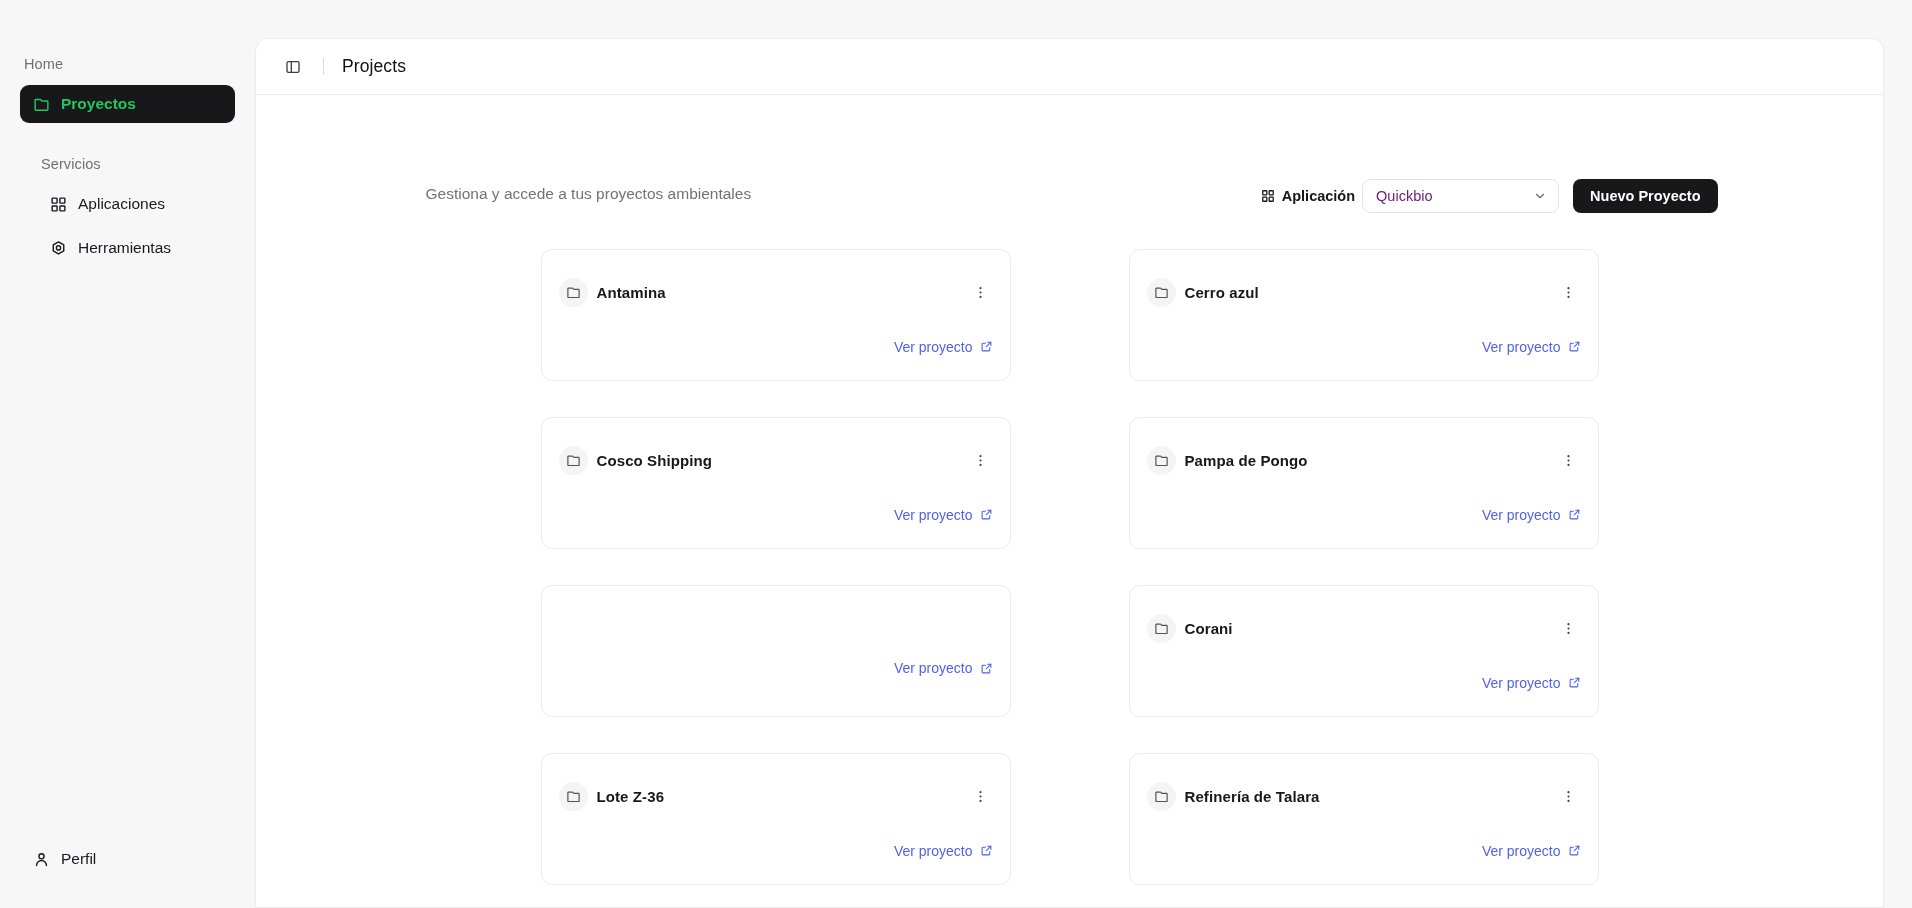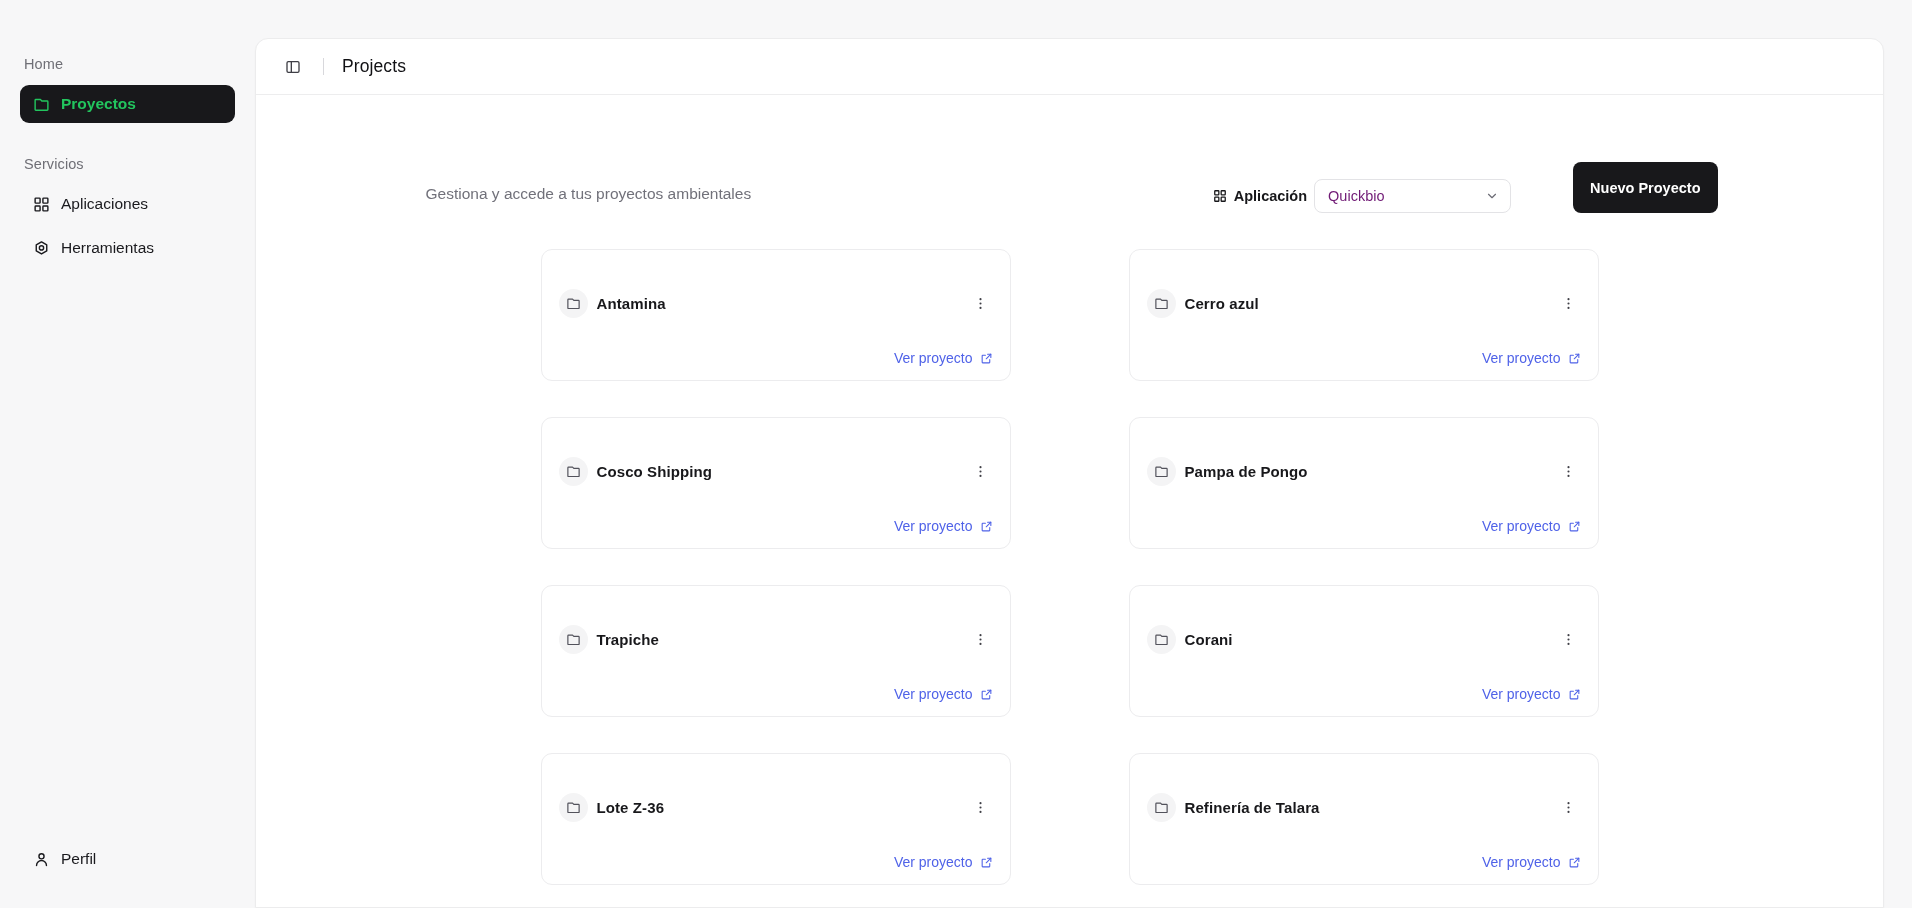--- a/index.html
+++ b/index.html
@@ -42,21 +42,21 @@
   }
 
   .sidebar-section-label {
     font-size: 14.5px;
     color: #6f6f76;
     padding: 0 4px;
     margin-bottom: 13px;
     letter-spacing: 0.1px;
   }
 
-  .sidebar-group + .sidebar-group { margin-top: 33px; }
+  .sidebar-group + .sidebar-group { margin-top: 33px; margin-left: 17px; }
 
   .nav-item {
     display: flex;
     align-items: center;
     gap: 11px;
     height: 38px;
     padding: 0 13px;
     border-radius: 9px;
     font-size: 15.5px;
     color: #1a1a1e;
@@ -201,52 +201,51 @@
     align-items: center;
     justify-content: space-between;
     padding: 0 11px 0 13px;
     font-size: 14.5px;
     color: #701a75;
     cursor: pointer;
   }
   .select svg { width: 14px; height: 14px; color: #6c6c75; display: block; }
 
   .btn-primary {
-    height: 51px;
+    height: 34px;
     background: #18181b;
     color: #ffffff;
     border: none;
     border-radius: 8px;
     font-size: 14.5px;
     font-weight: 700;
     font-family: "Liberation Sans", sans-serif;
     padding: 0 17px;
     cursor: pointer;
     white-space: nowrap;
-    margin-left: 48px;
   }
 
   
   .grid {
     display: grid;
     grid-template-columns: repeat(2, 470px);
     gap: 36px 118px;
     justify-content: center;
     padding: 36px 0 40px 0;
   }
 
   .card {
     background: #ffffff;
     border: 1px solid #ececee;
     border-radius: 11px;
     height: 132px;
     padding: 16px 17px 14px 17px;
     display: flex;
     flex-direction: column;
-    justify-content: flex-end;
+    justify-content: center;
     cursor: default;
   }
 
   .card-top {
     display: flex;
     align-items: center;
     justify-content: space-between;
   }
 
   .card-id {
@@ -536,28 +535,43 @@
                       <path d="M14 4h6v6"></path>
                         <path d="M20 4l-8.5 8.5"></path>
                       <path d="M18 14v5a1 1 0 0 1-1 1H5a1 1 0 0 1-1-1V7a1 1 0 0 1 1-1h5"></path>
                     </svg>
                   </span>
                 </span>
               </div>
             </div>
 
             <div class="card">
+              <div class="card-bottom">
+                <span class="card-link">
+                  <span>Ver proyecto</span>
+                  <span>
+                    <svg viewBox="0 0 24 24" fill="none" stroke="currentColor" stroke-width="2" stroke-linecap="round" stroke-linejoin="round">
+                      <path d="M14 4h6v6"></path>
+                        <path d="M20 4l-8.5 8.5"></path>
+                      <path d="M18 14v5a1 1 0 0 1-1 1H5a1 1 0 0 1-1-1V7a1 1 0 0 1 1-1h5"></path>
+                    </svg>
+                  </span>
+                </span>
+              </div>
+            </div>
+
+            <div class="card">
               <div class="card-top">
                 <div class="card-id">
                   <span class="card-avatar">
                     <svg viewBox="0 0 24 24" fill="none" stroke="currentColor" stroke-width="1.9" stroke-linecap="round" stroke-linejoin="round">
                       <path d="M4 20h16a1 1 0 0 0 1-1V8a1 1 0 0 0-1-1h-7.5l-2-2H4a1 1 0 0 0-1 1v13a1 1 0 0 0 1 1z"></path>
                     </svg>
                   </span>
-                  <span class="card-title">Trapiche</span>
+                  <span class="card-title">Corani</span>
                 </div>
                 <span class="card-menu">
                   <svg viewBox="0 0 24 24" fill="currentColor">
                     <circle cx="12" cy="5" r="1.7"></circle>
                       <circle cx="12" cy="12" r="1.7"></circle>
                       <circle cx="12" cy="19" r="1.7"></circle>
                   </svg>
                 </span>
               </div>
               <div class="card-bottom">
@@ -575,21 +589,21 @@
             </div>
 
             <div class="card">
               <div class="card-top">
                 <div class="card-id">
                   <span class="card-avatar">
                     <svg viewBox="0 0 24 24" fill="none" stroke="currentColor" stroke-width="1.9" stroke-linecap="round" stroke-linejoin="round">
                       <path d="M4 20h16a1 1 0 0 0 1-1V8a1 1 0 0 0-1-1h-7.5l-2-2H4a1 1 0 0 0-1 1v13a1 1 0 0 0 1 1z"></path>
                     </svg>
                   </span>
-                  <span class="card-title">Corani</span>
+                  <span class="card-title">Lote Z-36</span>
                 </div>
                 <span class="card-menu">
                   <svg viewBox="0 0 24 24" fill="currentColor">
                     <circle cx="12" cy="5" r="1.7"></circle>
                       <circle cx="12" cy="12" r="1.7"></circle>
                       <circle cx="12" cy="19" r="1.7"></circle>
                   </svg>
                 </span>
               </div>
               <div class="card-bottom">
@@ -607,21 +621,21 @@
             </div>
 
             <div class="card">
               <div class="card-top">
                 <div class="card-id">
                   <span class="card-avatar">
                     <svg viewBox="0 0 24 24" fill="none" stroke="currentColor" stroke-width="1.9" stroke-linecap="round" stroke-linejoin="round">
                       <path d="M4 20h16a1 1 0 0 0 1-1V8a1 1 0 0 0-1-1h-7.5l-2-2H4a1 1 0 0 0-1 1v13a1 1 0 0 0 1 1z"></path>
                     </svg>
                   </span>
-                  <span class="card-title">Lote Z-36</span>
+                  <span class="card-title">Refinería de Talara</span>
                 </div>
                 <span class="card-menu">
                   <svg viewBox="0 0 24 24" fill="currentColor">
                     <circle cx="12" cy="5" r="1.7"></circle>
                       <circle cx="12" cy="12" r="1.7"></circle>
                       <circle cx="12" cy="19" r="1.7"></circle>
                   </svg>
                 </span>
               </div>
               <div class="card-bottom">
@@ -631,51 +645,19 @@
                     <svg viewBox="0 0 24 24" fill="none" stroke="currentColor" stroke-width="2" stroke-linecap="round" stroke-linejoin="round">
                       <path d="M14 4h6v6"></path>
                         <path d="M20 4l-8.5 8.5"></path>
                       <path d="M18 14v5a1 1 0 0 1-1 1H5a1 1 0 0 1-1-1V7a1 1 0 0 1 1-1h5"></path>
                     </svg>
                   </span>
                 </span>
               </div>
             </div>
 
-            <div class="card">
-              <div class="card-top">
-                <div class="card-id">
-                  <span class="card-avatar">
-                    <svg viewBox="0 0 24 24" fill="none" stroke="currentColor" stroke-width="1.9" stroke-linecap="round" stroke-linejoin="round">
-                      <path d="M4 20h16a1 1 0 0 0 1-1V8a1 1 0 0 0-1-1h-7.5l-2-2H4a1 1 0 0 0-1 1v13a1 1 0 0 0 1 1z"></path>
-                    </svg>
-                  </span>
-                  <span class="card-title">Refinería de Talara</span>
-                </div>
-                <span class="card-menu">
-                  <svg viewBox="0 0 24 24" fill="currentColor">
-                    <circle cx="12" cy="5" r="1.7"></circle>
-                      <circle cx="12" cy="12" r="1.7"></circle>
-                      <circle cx="12" cy="19" r="1.7"></circle>
-                  </svg>
-                </span>
-              </div>
-              <div class="card-bottom">
-                <span class="card-link">
-                  <span>Ver proyecto</span>
-                  <span>
-                    <svg viewBox="0 0 24 24" fill="none" stroke="currentColor" stroke-width="2" stroke-linecap="round" stroke-linejoin="round">
-                      <path d="M14 4h6v6"></path>
-                        <path d="M20 4l-8.5 8.5"></path>
-                      <path d="M18 14v5a1 1 0 0 1-1 1H5a1 1 0 0 1-1-1V7a1 1 0 0 1 1-1h5"></path>
-                    </svg>
-                  </span>
-                </span>
-              </div>
-            </div>
-
           </div>
         </div>
       </div>
 
     </div>
   </main>
 </div>
 
 </body></html>

